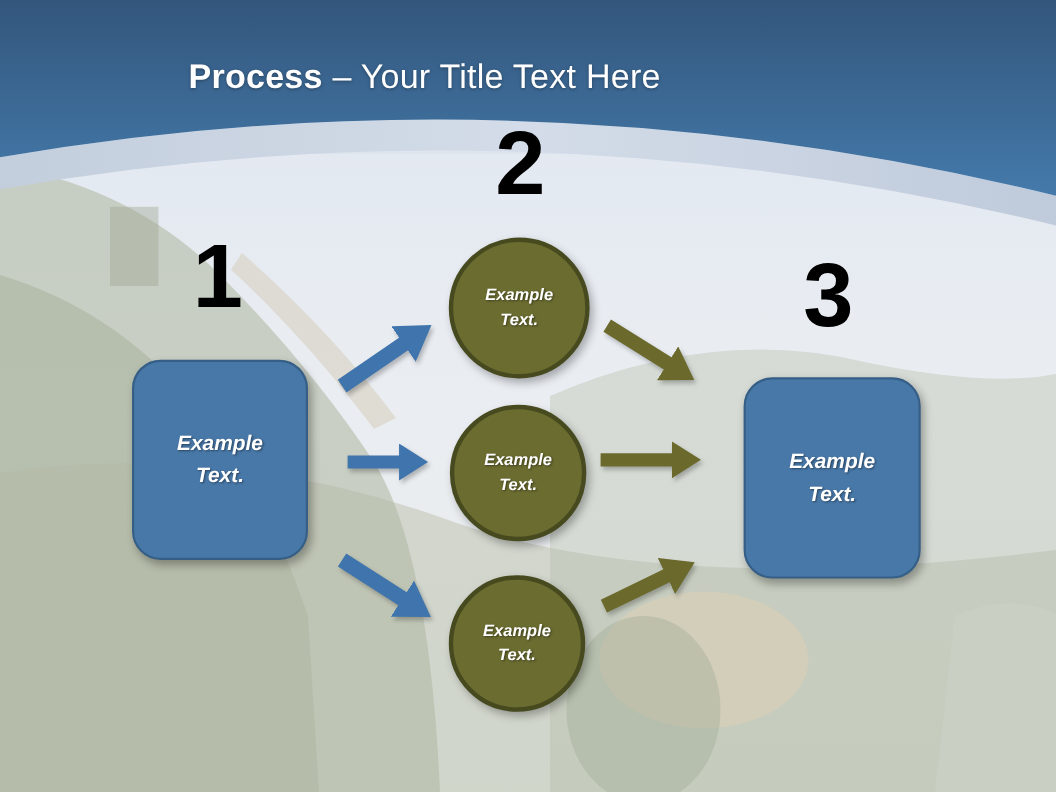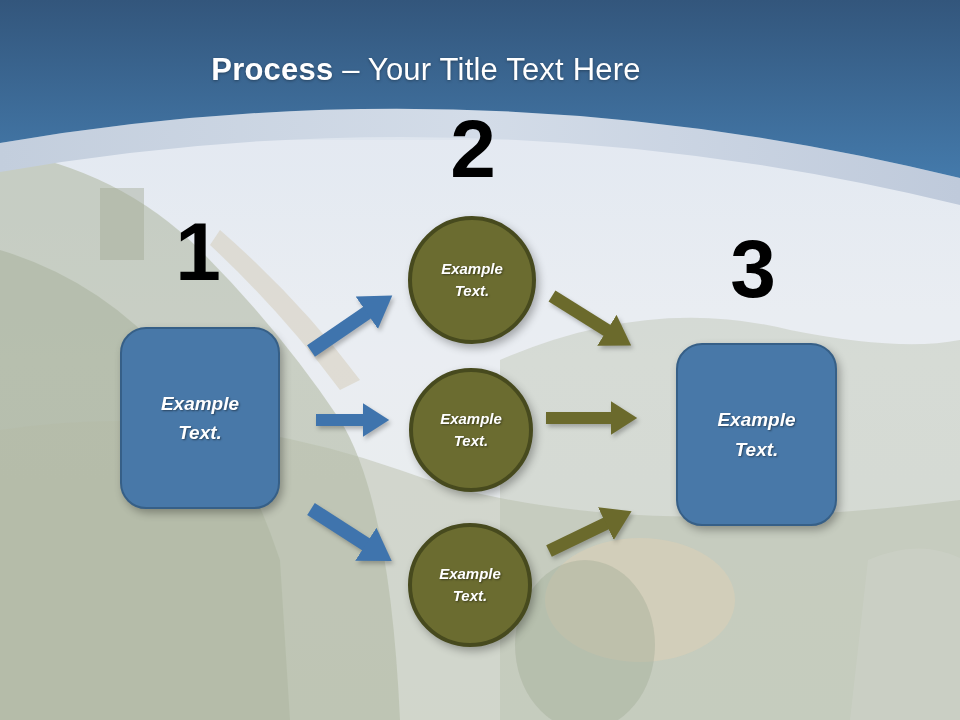--- a/index.html
+++ b/index.html
@@ -9,21 +9,20 @@
     background:#e2e8ee;
   }
   .bg, .header-svg, .arrows-svg{position:absolute;left:0;top:0;width:960px;height:720px;}
   .arrows-svg{filter:drop-shadow(2px 3px 2px rgba(0,0,0,0.25));}
 
   .title{
     position:absolute;left:0;top:52px;width:772px;text-align:center;
     color:#ffffff;font-size:31px;letter-spacing:.2px;
     text-shadow:0 1px 3px rgba(0,0,0,0.35);
     z-index:5;
-    padding-left:40px;
   }
   .title .t-bold{font-weight:700;}
   .title .t-rest{font-weight:400;}
 
   .step-number{
     position:absolute;width:120px;text-align:center;
     font-size:82px;font-weight:700;color:#000;line-height:1;
     z-index:4;
   }
   .num-1{left:138px;top:211px;}

